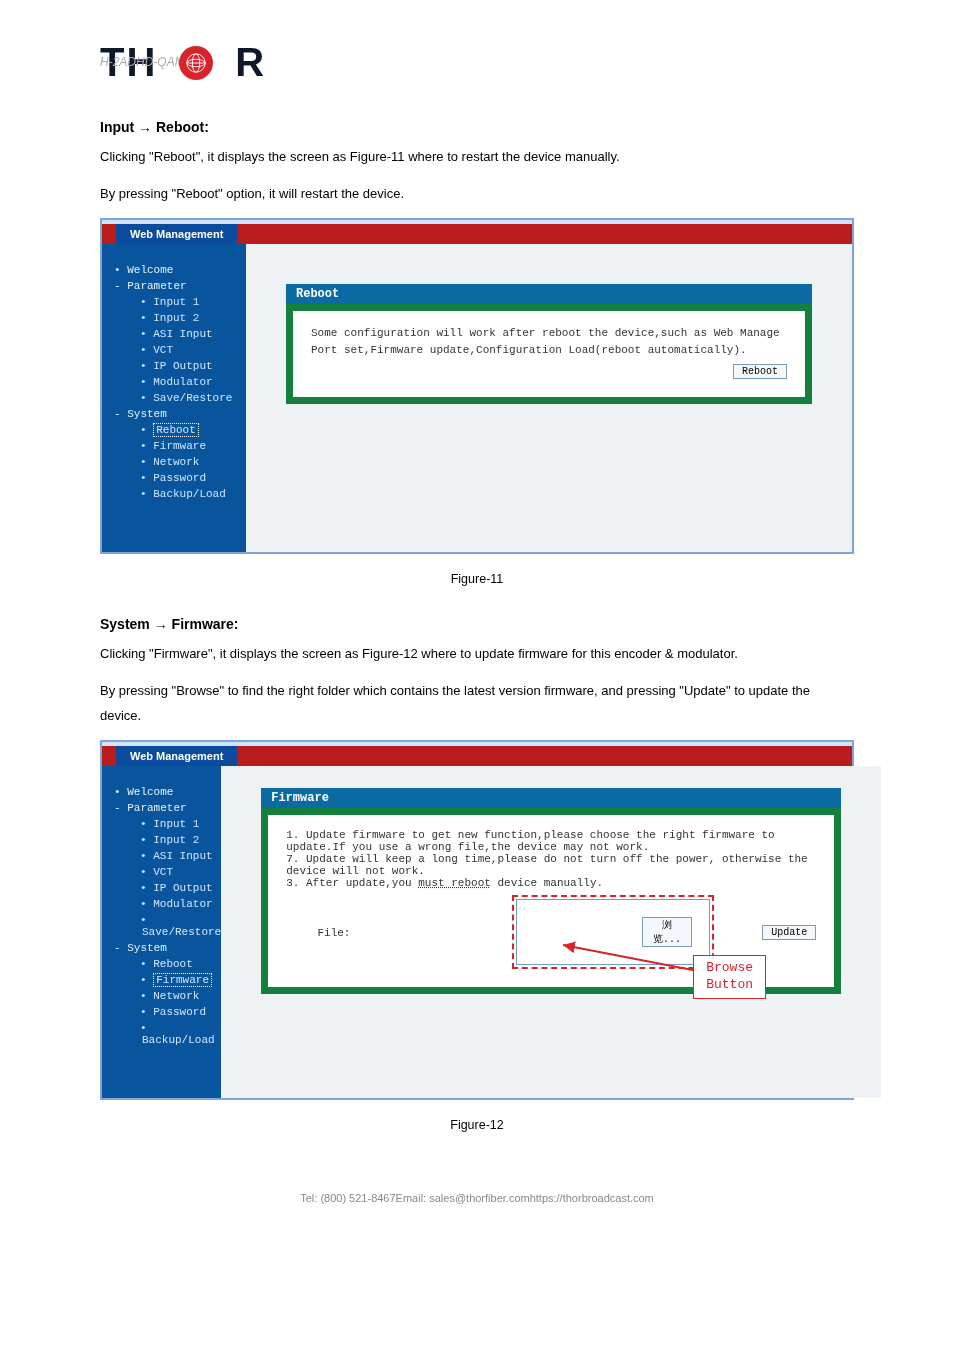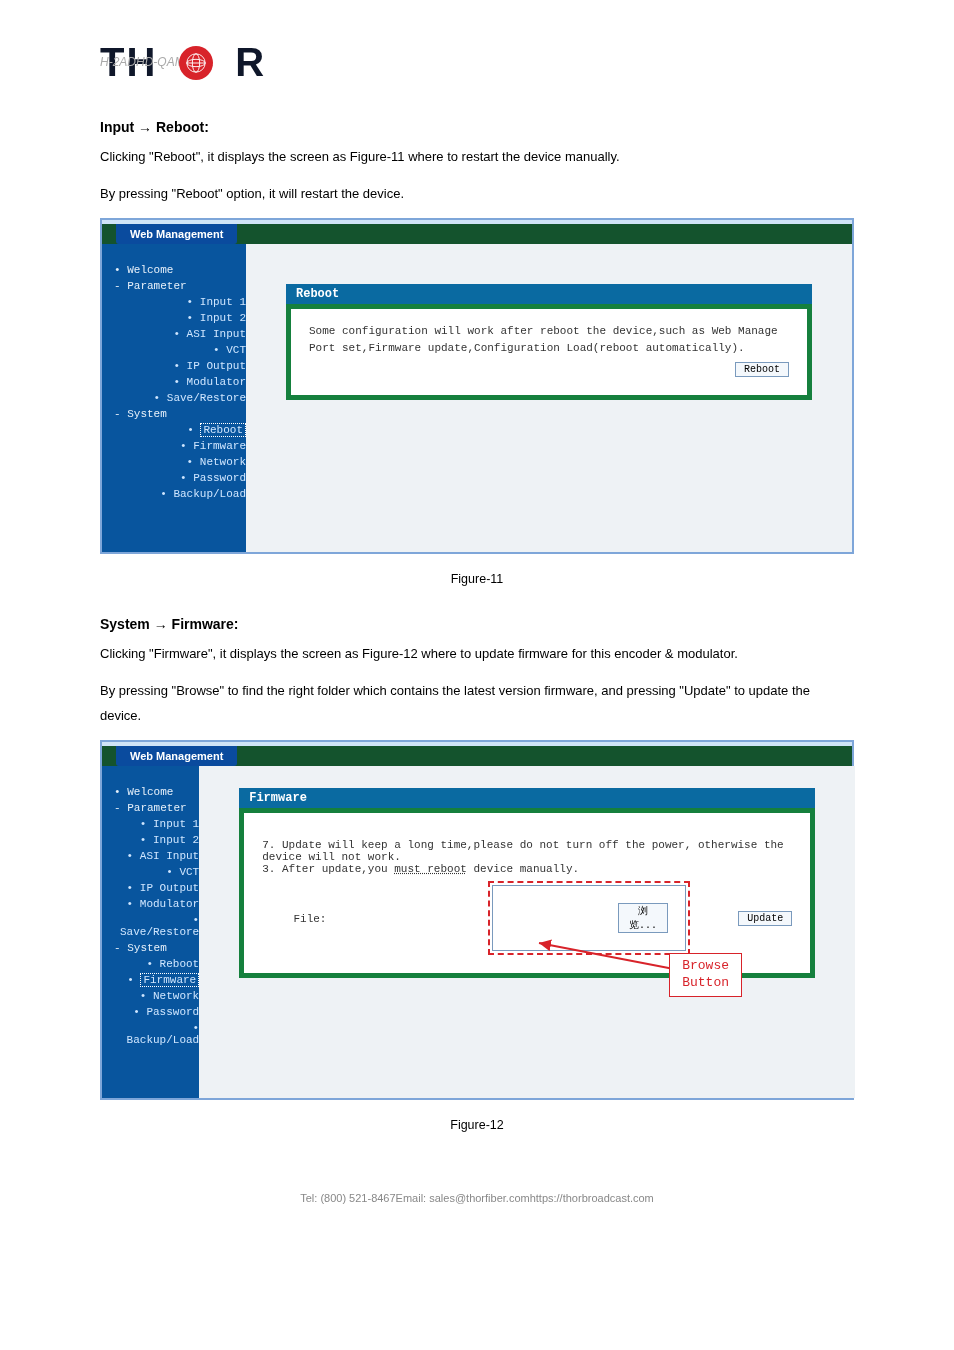--- a/index.html
+++ b/index.html
@@ -8,39 +8,39 @@
   .logo { display: flex; align-items: center; margin-bottom: 40px; }
   .logo-text { font-size: 40px; font-weight: 900; letter-spacing: 2px; color: #0f172a; font-family: Arial Black, Arial, sans-serif; display: flex; align-items: center; gap: 24px; }
   .logo-icon { width: 34px; height: 34px; border-radius: 50%; background: #d8232a; display: inline-flex; align-items: center; justify-content: center; margin: 0 -2px; position: relative; }
   .logo-icon svg { width: 22px; height: 22px; }
   
   .doc-title { text-align: left; color: #aaa; font-size: 12px; font-style: italic; margin-top: -70px; margin-bottom: 50px; }
   
   .section-title { font-weight: bold; font-size: 14px; margin: 18px 0 10px 0; }
   .body-text { font-size: 13px; line-height: 1.9; margin-bottom: 12px; }
   
-  .figure { border: 2px solid #7ea6d9; margin: 3px 0 18px 0; background: #14532d; }
+  .figure { border: 2px solid #7ea6d9; margin: 3px 0 18px 0; background: #b91c1c; }
   
   .wm-header-bar { height: 4px; background: #d0e4f7; }
   .wm-header-tab { background: linear-gradient(to bottom, #0a4b9e, #0a4b9e); color: #fff; font-size: 11px; font-weight: bold; padding: 4px 14px; display: inline-block; border-radius: 0 0 3px 3px; margin-left: 14px; }
   .wm-body { display: flex; }
   .wm-sidebar { width: 144px; background: #08559e; padding: 18px 0 50px 0; }
   .wm-sidebar ul { list-style: none; }
   .wm-sidebar li { padding: 1px 0; }
   .wm-sidebar a { display: block; color: #e6f0fa; font-family: "Courier New", monospace; font-size: 11px; text-decoration: none; padding: 1px 0 1px 22px; }
   .wm-sidebar .top-level > a::before { content: "• "; margin-left: -10px; }
   .wm-sidebar .group > a::before { content: "- "; margin-left: -10px; }
   .wm-sidebar .sub a::before { content: "• "; margin-left: -2px; }
-  .wm-sidebar .sub a { padding-left: 18px; color: #cfe6ff; text-align: right; }
+  .wm-sidebar .sub a { padding-left: 40px; color: #cfe6ff; }
   .wm-sidebar .active { border: 1px dotted #fff; display: inline; padding: 0 2px; }
   
   .wm-main { flex: 1; background: #eef2f5; padding: 40px 40px 70px 40px; }
   .panel { }
   .panel-head { background: #0a6aa1; color: #fff; font-family: "Courier New", monospace; font-weight: bold; font-size: 12px; padding: 3px 10px; }
-  .panel-body { background: #fff; border: 5px solid #15803d; padding: 14px 18px 18px 18px; font-family: "Courier New", monospace; font-size: 11px; color: #333; }
+  .panel-body { background: #fff; border: 7px solid #15803d; padding: 14px 18px 18px 18px; font-family: "Courier New", monospace; font-size: 11px; color: #333; }
   .panel-body p { line-height: 1.5; }
   .btn { font-family: "Courier New", monospace; font-size: 10px; border: 1px solid #7a9abd; background: #f4f8fc; padding: 1px 8px; cursor: pointer; }
   .btn-row-right { text-align: right; margin-top: 6px; }
   
   .fw-row { display: flex; margin-bottom: 2px; }
   .fw-label { width: 72px; text-align: right; padding-right: 6px; padding-top: 1px; }
   .fw-val { flex: 1; }
   .fw-u { text-decoration: underline dotted; }
   .file-row { display: flex; align-items: center; margin-top: 6px; gap: 24px; }
   .file-row .fw-label { width: 72px; text-align: right; padding-right: 6px; }
@@ -210,21 +210,21 @@
             <a>Backup/Load</a>
           </li>
       </ul>
     </div>
     <div class="wm-main" style="padding:22px 40px 60px 40px;">
       <div class="panel">
         <div class="panel-head">Firmware</div>
         <div class="panel-body" style="position:relative;">
           <div class="fw-row">
             <div class="fw-val">
-              <br>
+              <span>1. Update firmware to get new function,please choose the right firmware to update.If you use a wrong file,the device may not work.</span><br>
               <span>7. Update will keep a long time,please do not turn off the power, otherwise the device will not work.</span><br>
               <span><span>3. After update,you </span><span class="fw-u">must reboot</span><span> device manually.</span></span>
             </div>
           </div>
           <div class="file-row">
             <div class="fw-label">File:</div>
             <div style="width:110px;"></div>
             <span class="dash-box">
               <span class="file-input-wrap">
                 <span class="file-input-blank"></span>

